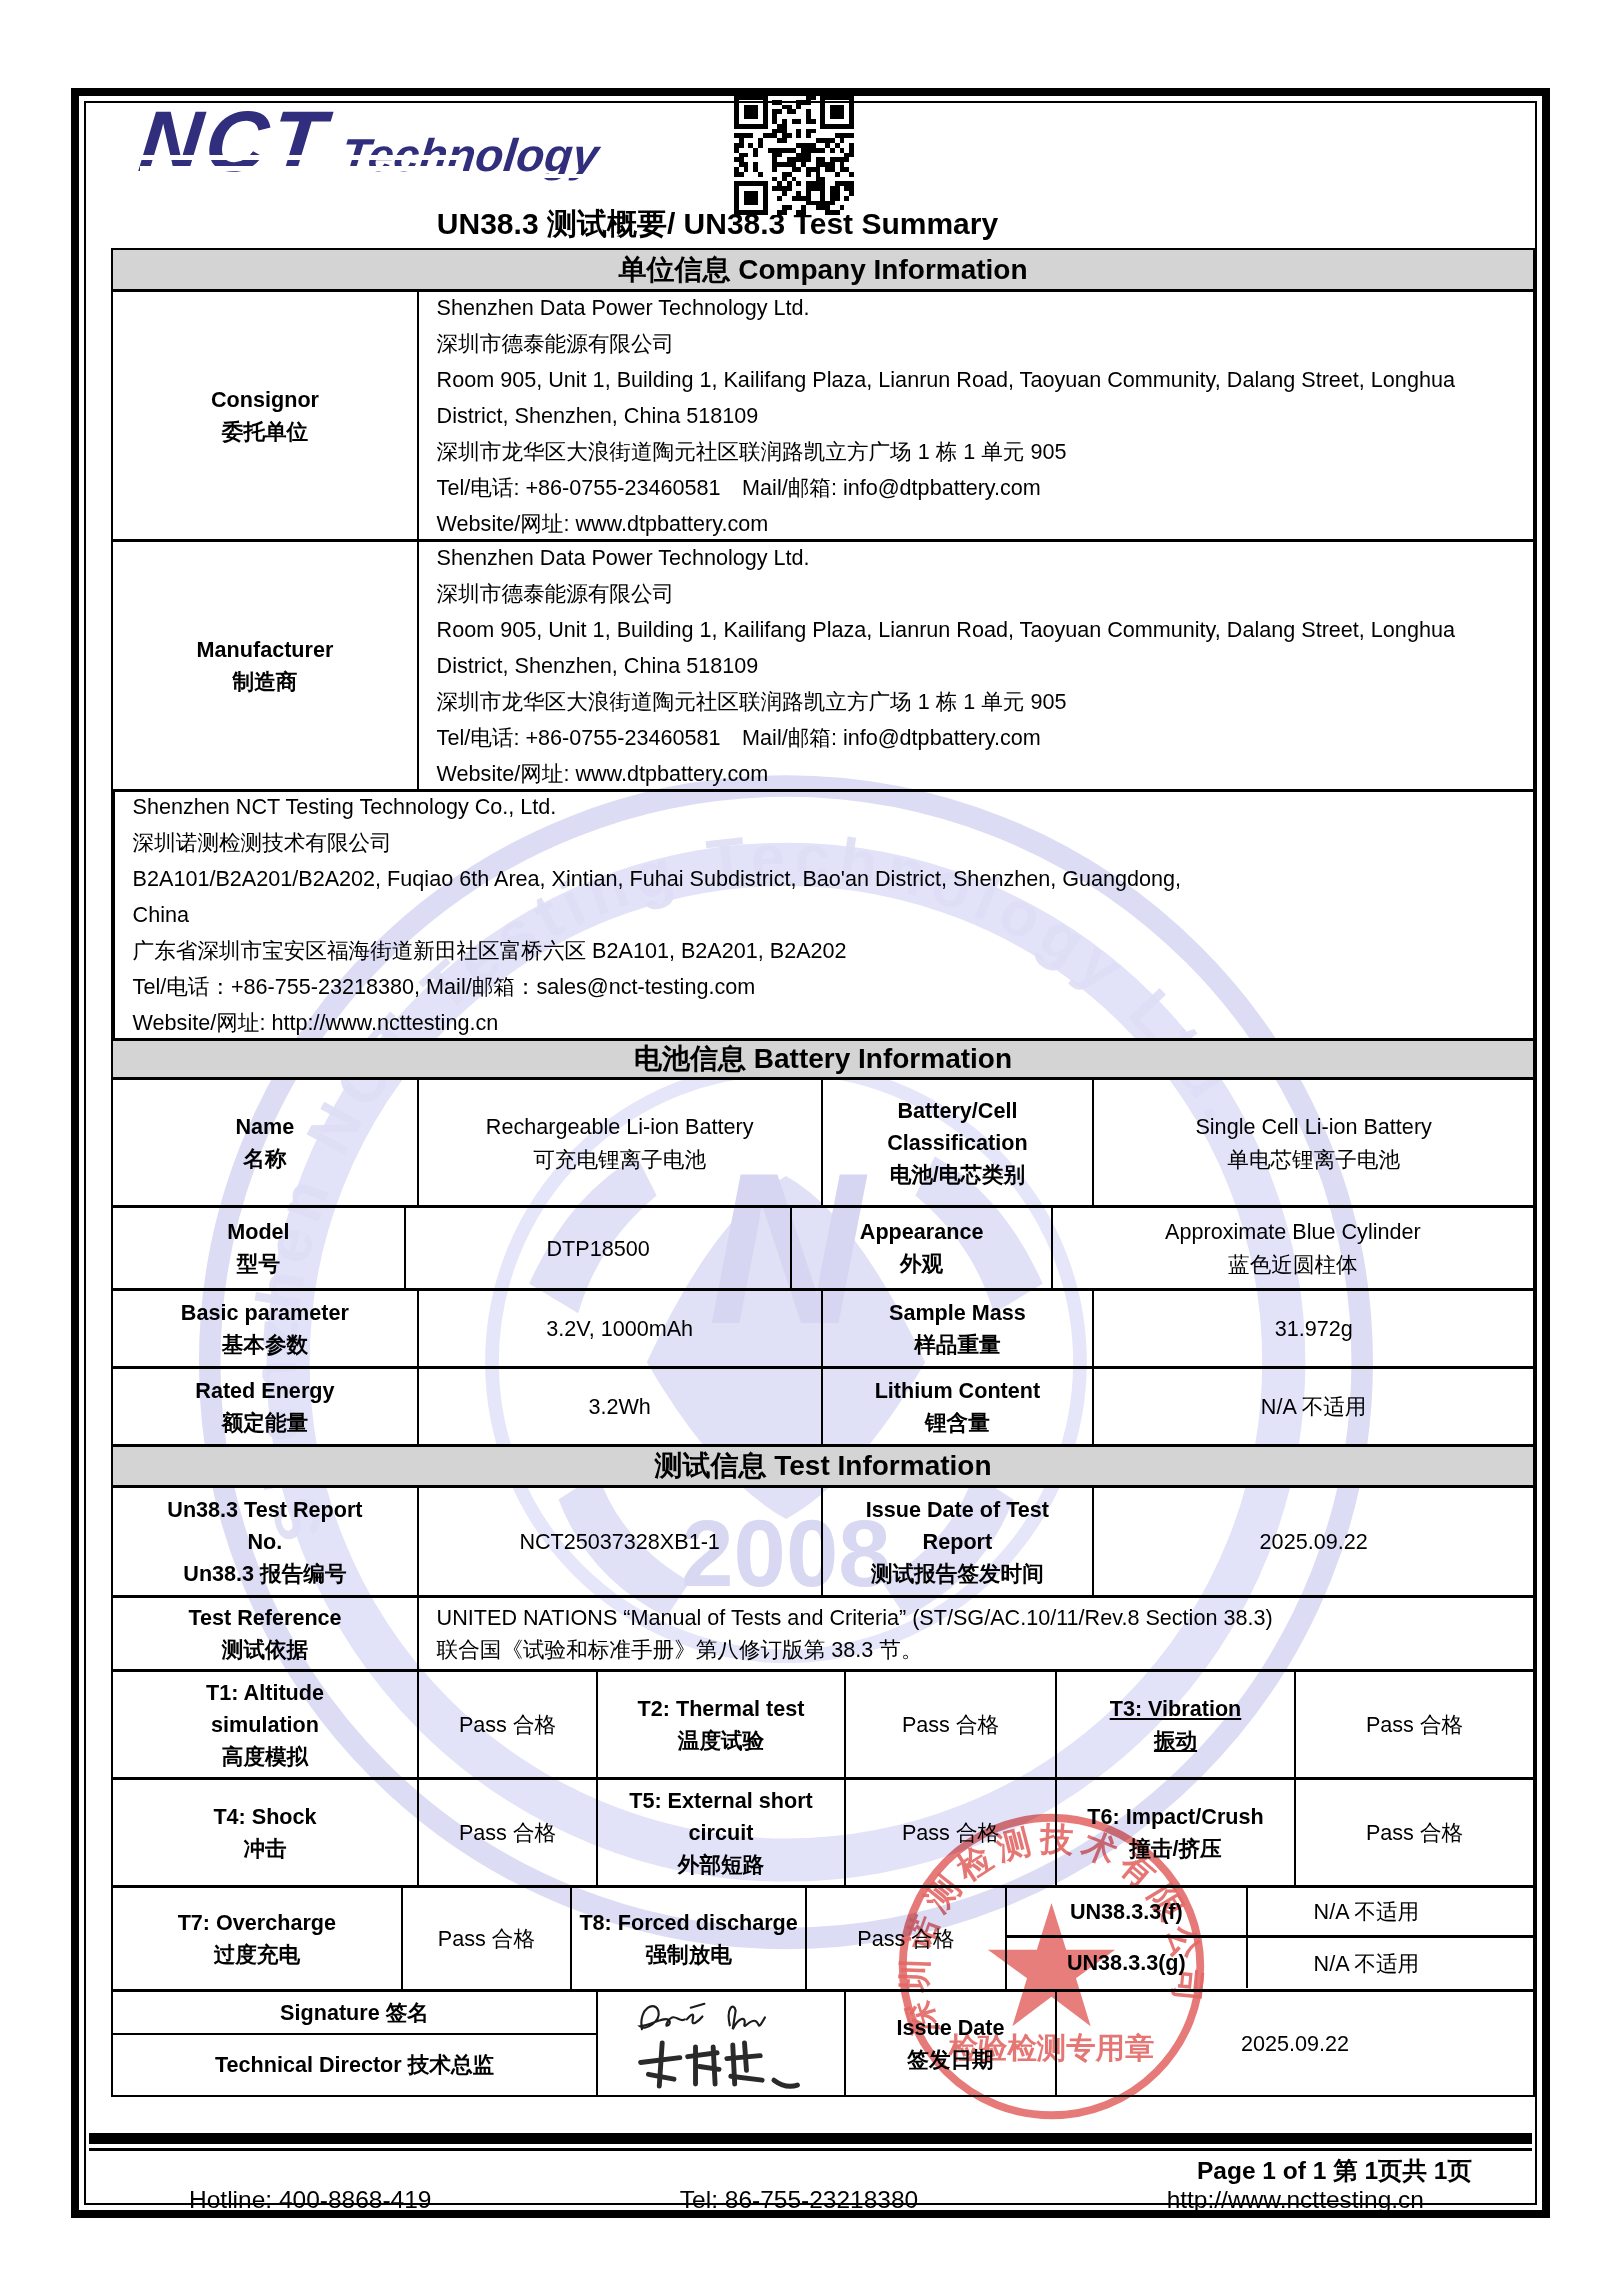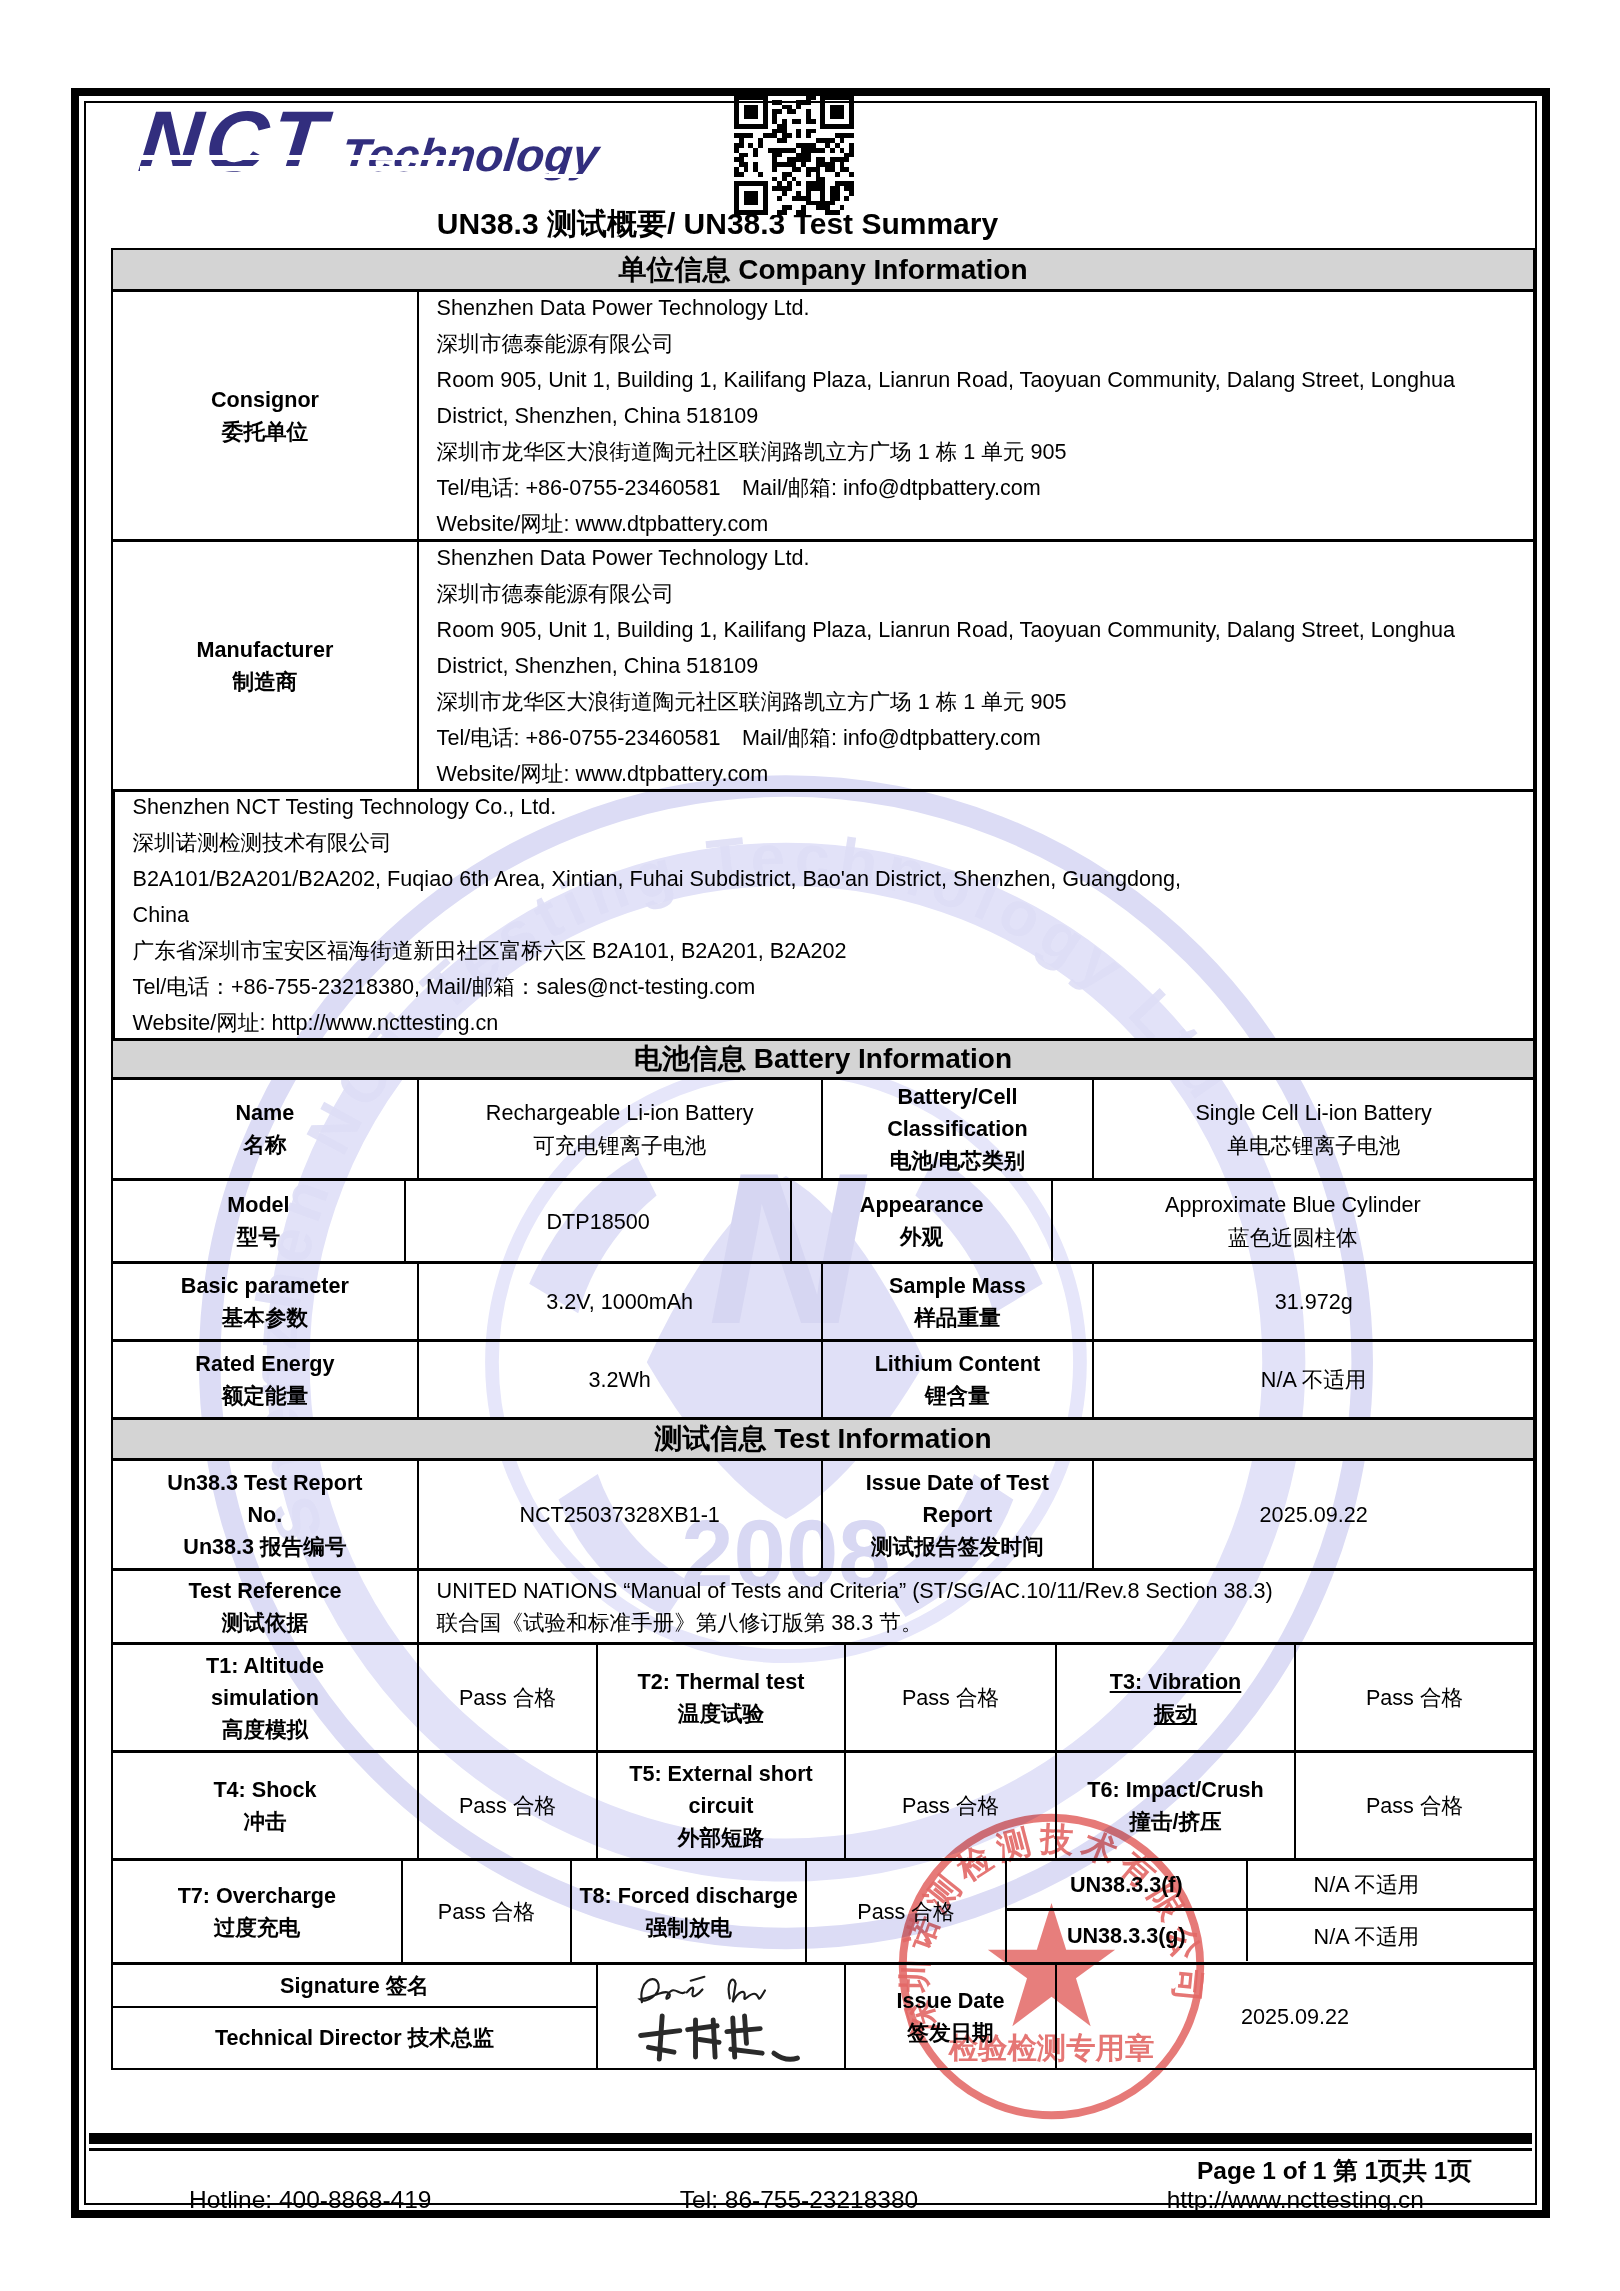--- a/index.html
+++ b/index.html
@@ -354,21 +354,21 @@
           <div class="info-line">深圳诺测检测技术有限公司</div>
           <div class="info-line">B2A101/B2A201/B2A202, Fuqiao 6th Area, Xintian, Fuhai Subdistrict, Bao'an District, Shenzhen, Guangdong, China</div>
           <div class="info-line">广东省深圳市宝安区福海街道新田社区富桥六区 B2A101, B2A201, B2A202</div>
           <div class="info-line">Tel/电话：+86-755-23218380, Mail/邮箱：sales@nct-testing.com</div>
           <div class="info-line">Website/网址: http://www.ncttesting.cn</div>
         </div>
       </div>
 
       <div class="secbar" style="height:39px;">电池信息 Battery Information</div>
 
-      <div class="row" style="height:101px;">
+      <div class="row" style="height:128px;">
         <div class="cell first" style="width:304px;">
           <div class="lbl">Name</div>
           <div class="lbl">名称</div>
         </div>
         <div class="cell" style="width:404px;">
           <div class="val">Rechargeable Li-ion Battery</div>
           <div class="val">可充电锂离子电池</div>
         </div>
         <div class="cell" style="width:272px;">
           <div class="lbl wrapcap">Battery/Cell Classification</div>

